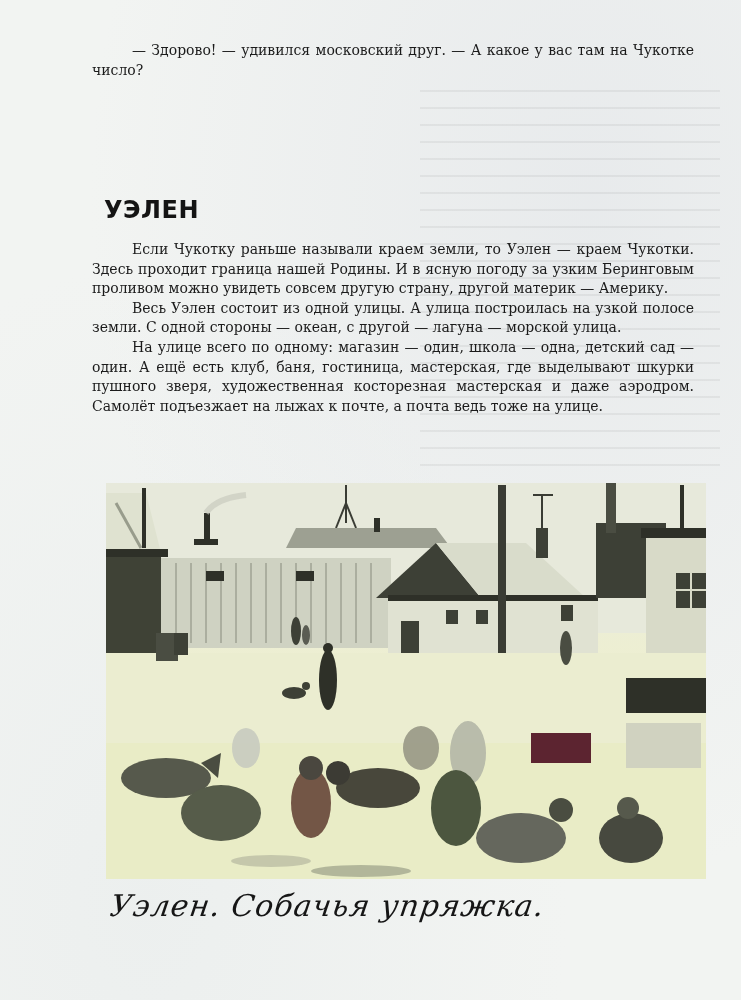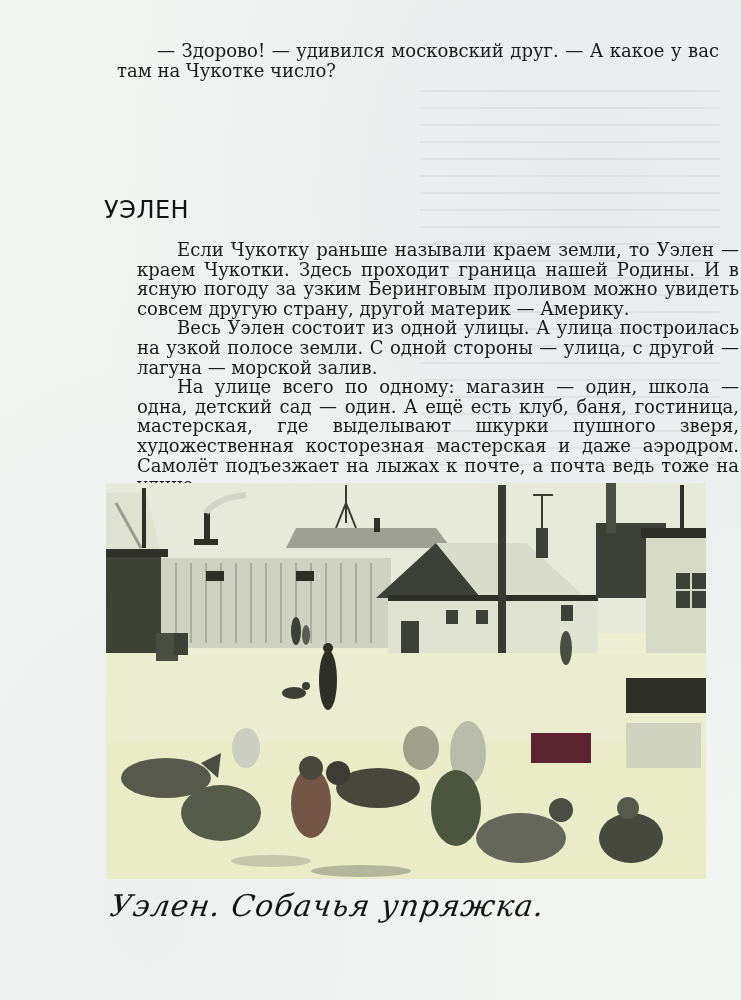--- a/index.html
+++ b/index.html
@@ -15,32 +15,32 @@
         radial-gradient(ellipse at 80% 20%, rgba(225,228,232,0.6), rgba(241,243,241,0) 60%),
         radial-gradient(ellipse at 20% 90%, rgba(232,236,236,0.6), rgba(241,243,241,0) 50%),
         #f2f4f2;
     }
     .bleed {
       position: absolute; left: 420px; top: 90px; width: 300px; height: 380px;
       opacity: 0.08; pointer-events: none;
       background: repeating-linear-gradient(180deg, #555 0 2px, transparent 2px 17px);
     }
     .text-block {
-      position: absolute; left: 117px; width: 602px;
-      font-size: 18px; line-height: 19.6px; text-align: justify;
+      position: absolute; left: 92px; width: 602px;
+      font-size: 14px; line-height: 19.6px; text-align: justify;
     }
     .text-block p { margin: 0; text-indent: 40px; }
     #dialogue { top: 41px; }
     #section-title {
       position: absolute; left: 104px; top: 196px;
       font-family: "DejaVu Sans", "Liberation Sans", sans-serif;
-      font-weight: normal; font-size: 24px; letter-spacing: 0.5px; margin: 0;
+      font-weight: bold; font-size: 24px; letter-spacing: 0.5px; margin: 0;
       color: #141414;
     }
-    #article { top: 240px; margin-left: 20px; }
+    #article { top: 240px; }
     .figure {
       position: absolute; left: 106px; top: 483px; width: 600px; height: 396px;
       overflow: hidden;
       background: linear-gradient(180deg, #e9ead8 0%, #ecedd6 30%, #eef0cf 55%, #e8ecbf 100%);
     }
     .figure svg { width: 100%; height: 100%; display: block; }
     .caption {
       position: absolute; left: 108px; top: 888px;
       font-family: "DejaVu Serif", "Liberation Serif", serif;
       font-style: italic; font-size: 30px; letter-spacing: 1px;
@@ -54,21 +54,21 @@
 <div class="bleed"></div>
 
 <div id="dialogue" class="text-block">
   <p>— Здорово! — удивился московский друг. — А какое у вас там на Чукотке число?</p>
 </div>
 
 <h2 id="section-title">УЭЛЕН</h2>
 
 <div id="article" class="text-block">
   <p>Если Чукотку раньше называли краем земли, то Уэлен — краем Чукотки. Здесь проходит граница нашей Родины. И в ясную погоду за узким Беринговым проливом можно увидеть совсем другую страну, другой материк — Америку.</p>
-  <p>Весь Уэлен состоит из одной улицы. А улица построилась на узкой полосе земли. С одной стороны — улица, с другой — лагуна — морской залив.</p>
+  <p>Весь Уэлен состоит из одной улицы. А улица построилась на узкой полосе земли. С одной стороны — океан, с другой — лагуна — морской улица.</p>
   <p>На улице всего по одному: магазин — один, школа — одна, детский сад — один. А ещё есть клуб, баня, гостиница, мастерская, где выделывают шкурки пушного зверя, художественная косторезная мастерская и даже аэродром. Самолёт подъезжает на лыжах к почте, а почта ведь тоже на улице.</p>
 </div>
 
 <div class="figure">
   <svg viewBox="0 0 600 396" preserveAspectRatio="none">
 
     <rect x="0" y="0" width="600" height="150" fill="#e7e9db"></rect>
 
     <polygon points="0,10 40,10 55,70 0,70" fill="#dfe2d0"></polygon>
     <line x1="10" y1="20" x2="35" y2="65" stroke="#6a6e60" stroke-width="3" opacity="0.6"></line>

